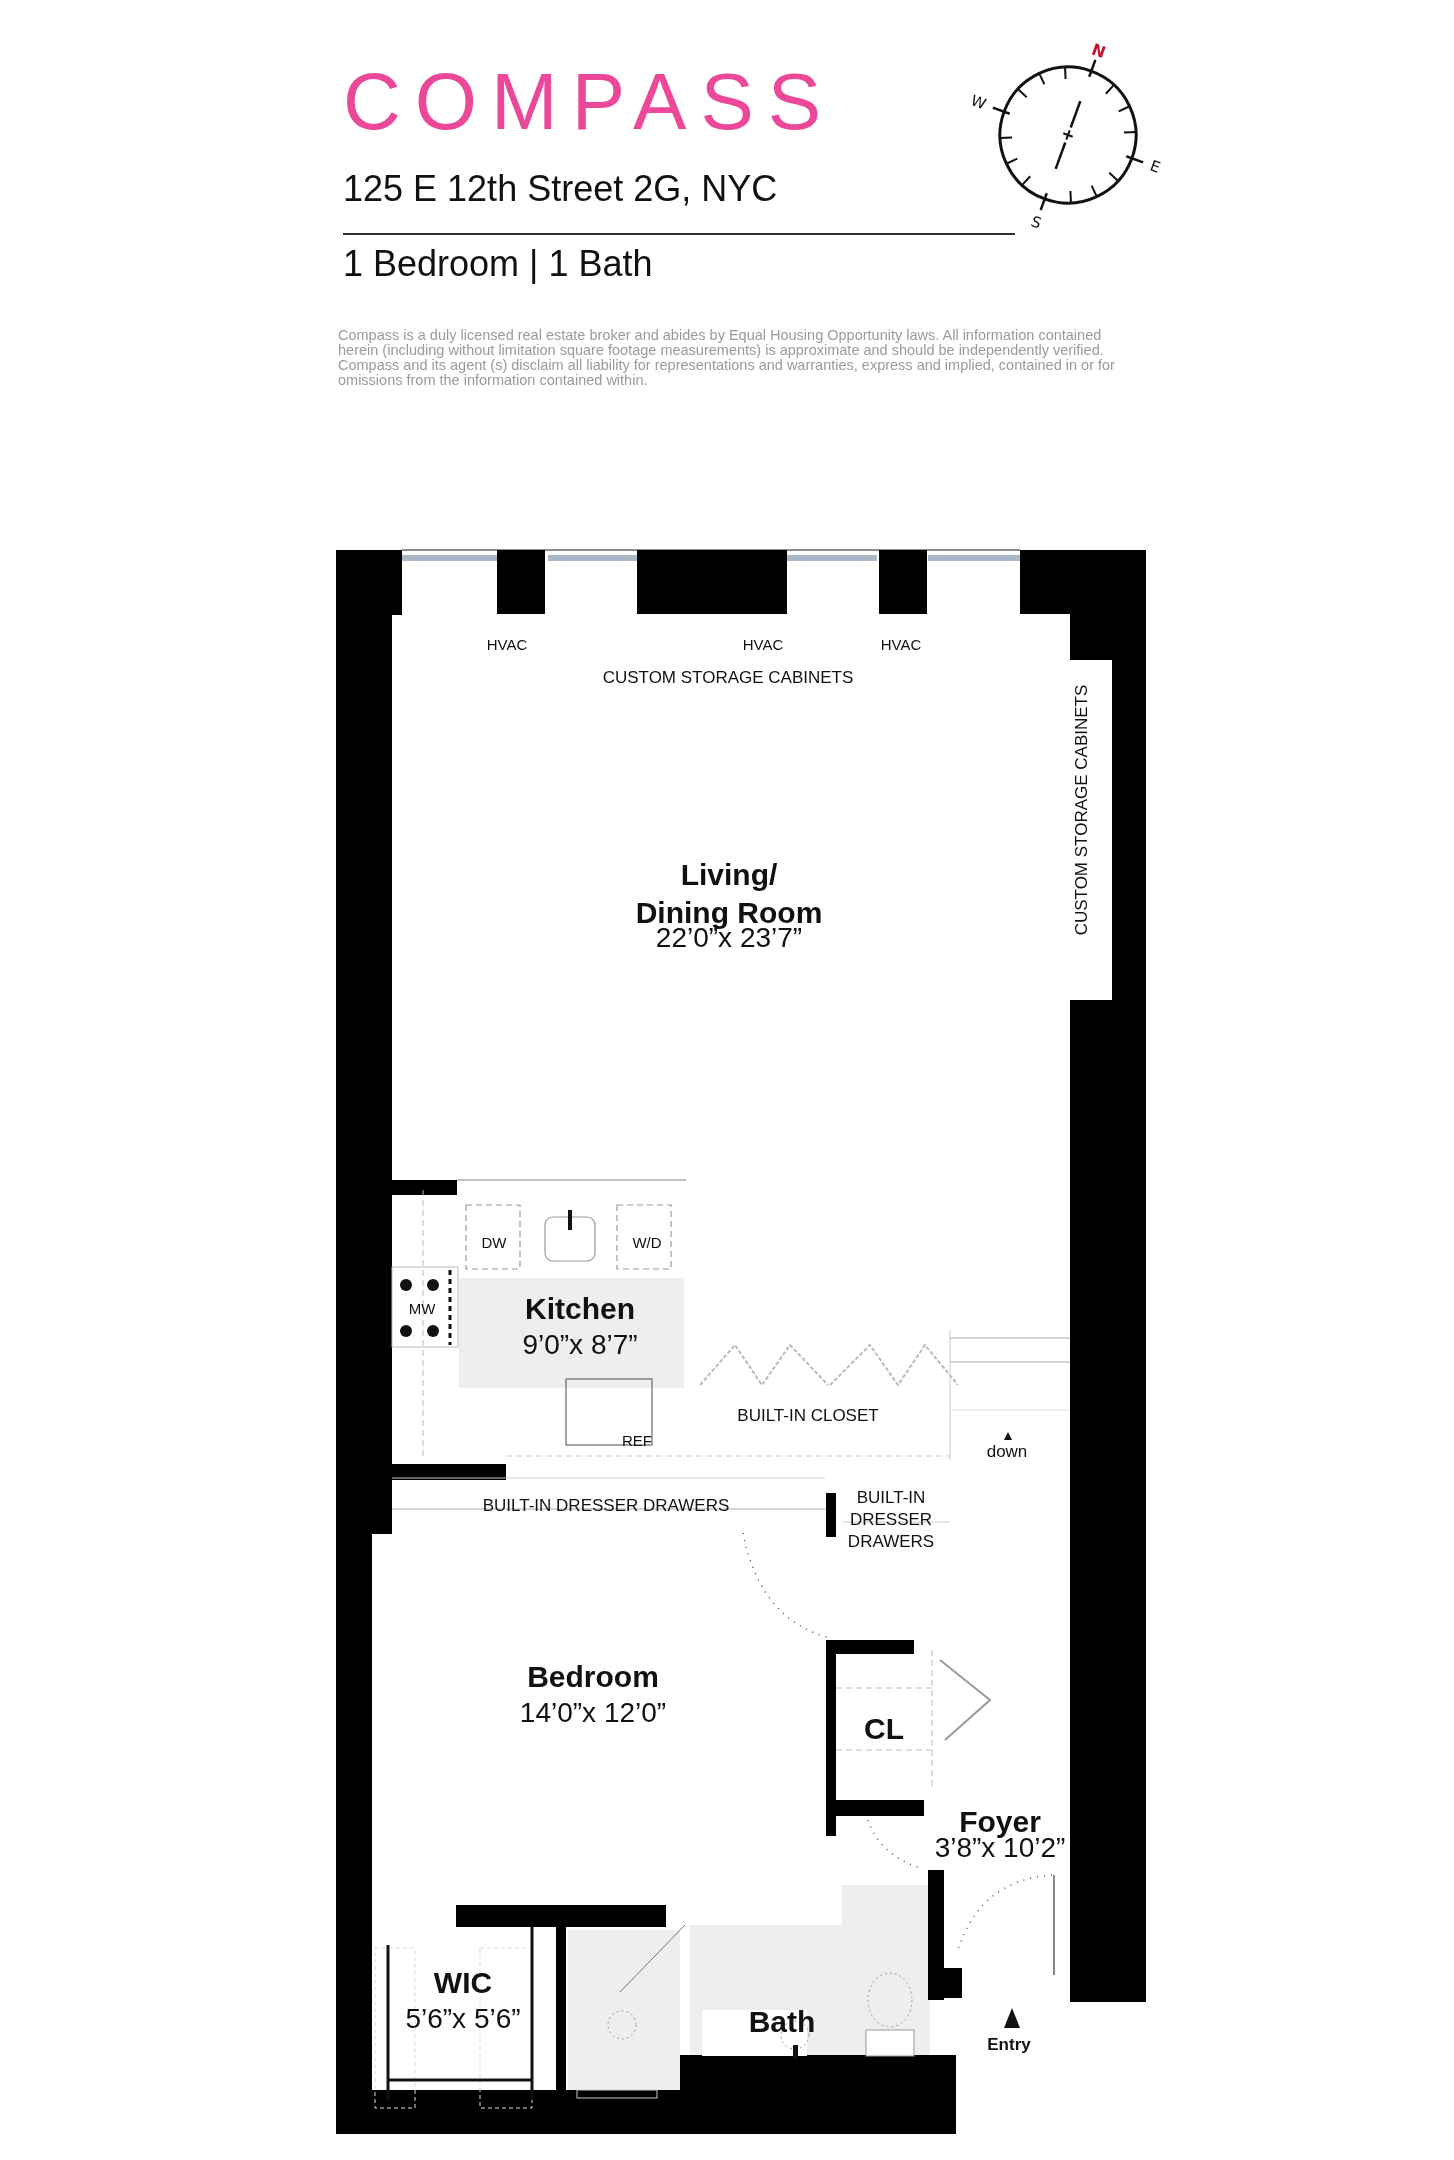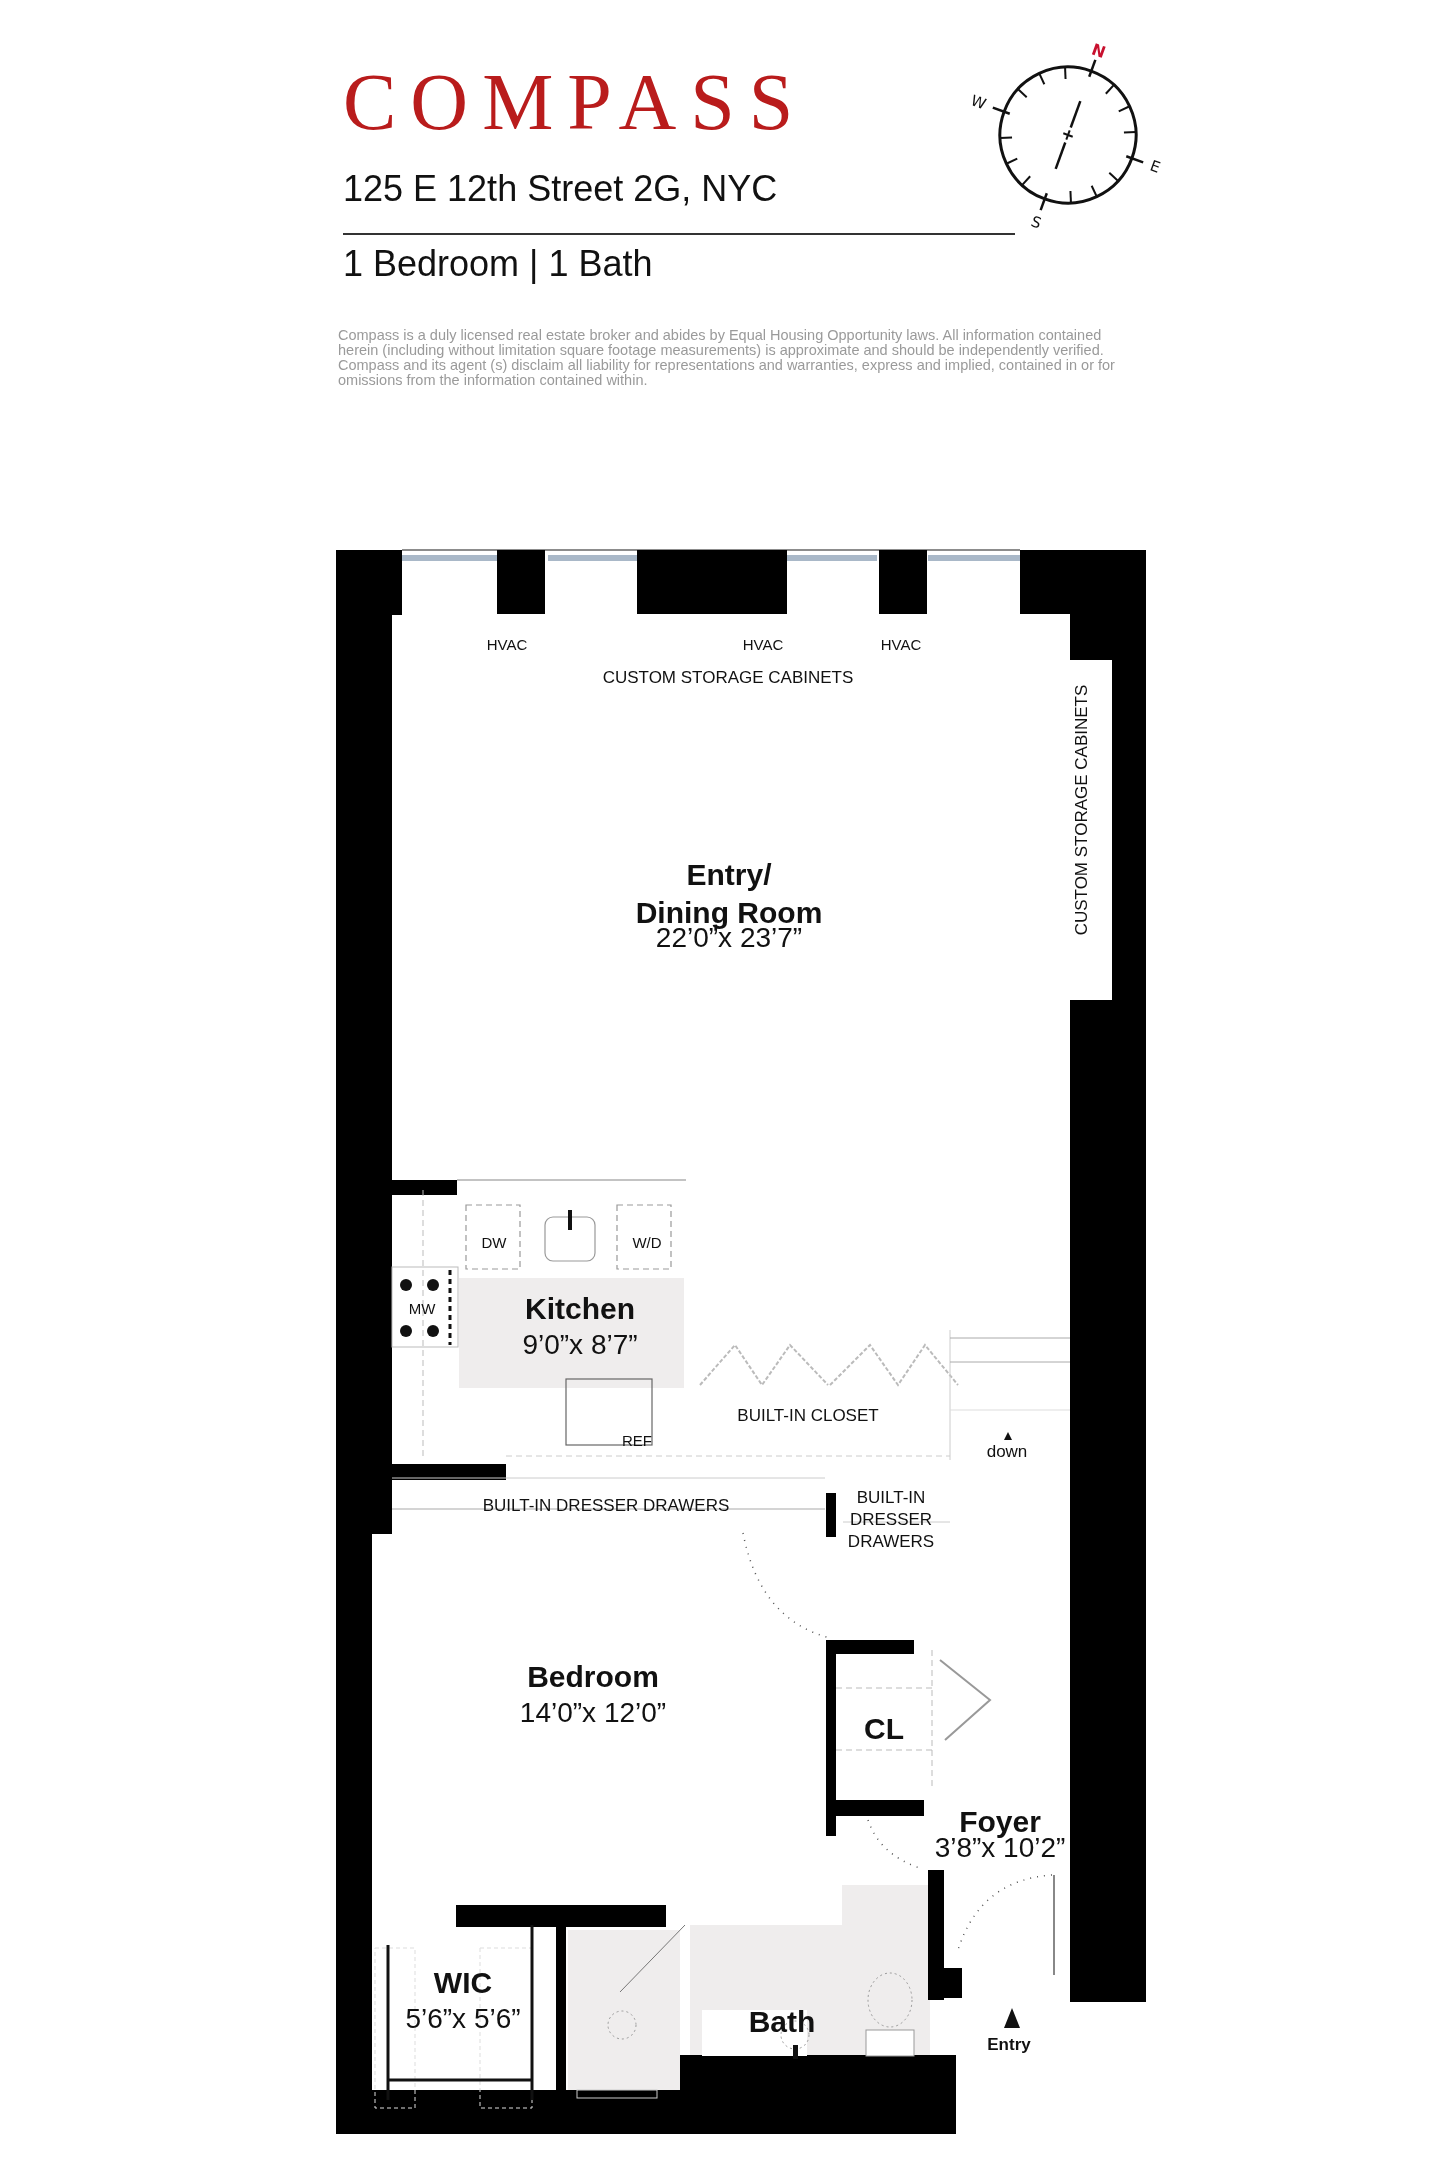--- a/index.html
+++ b/index.html
@@ -1,17 +1,17 @@
 <!DOCTYPE html>
 <html><head>
 <meta charset="utf-8">
 <style>
   html,body{margin:0;padding:0;background:#fff;}
   body{width:1454px;height:2160px;position:relative;overflow:hidden;font-family:"Liberation Sans",sans-serif;color:#111;}
-  .logo{position:absolute;left:343px;top:62px;font-family:Liberation Serif, serif;font-size:80px;letter-spacing:14px;font-weight:400;color:#b91c1c;line-height:1;}
+  .logo{position:absolute;left:343px;top:62px;font-family:Liberation Sans, sans-serif;font-size:80px;letter-spacing:14px;font-weight:400;color:#ec4899;line-height:1;}
   .address{position:absolute;left:343px;top:168px;font-size:36px;color:#111;}
   .rule{position:absolute;left:343px;top:233px;width:672px;height:2px;background:#333;}
   .beds{position:absolute;left:343px;top:243px;font-size:36px;color:#111;}
   .disclaimer{position:absolute;left:338px;top:328px;width:790px;font-size:14.5px;line-height:15px;color:#9a9a9a;}
   .compass{position:absolute;left:965px;top:40px;width:200px;height:190px;}
   .plan{position:absolute;left:0;top:0;width:1454px;height:2160px;}
   .lbl{position:absolute;white-space:nowrap;transform:translateX(-50%);text-align:center;line-height:1.15;}
   .room{font-size:30px;font-weight:bold;}
   .dim{font-size:28px;font-weight:normal;}
   .small{font-size:17px;}
@@ -163,21 +163,21 @@
   <rect x="866" y="2030" width="48" height="26" fill="#fff" stroke="#999"></rect>
   <rect x="577" y="2090" width="80" height="8" fill="none" stroke="#ccc"></rect>
 </svg>
 
 <div class="lbl tiny" style="left:507px;top:636px;">HVAC</div>
 <div class="lbl tiny" style="left:763px;top:636px;">HVAC</div>
 <div class="lbl tiny" style="left:901px;top:636px;">HVAC</div>
 <div class="lbl small" style="left:728px;top:668px;">CUSTOM STORAGE CABINETS</div>
 <div class="vert" style="left:952px;top:800px;width:260px;text-align:center;">CUSTOM STORAGE CABINETS</div>
 
-<div class="lbl room" style="left:729px;top:858px;">Entry/</div>
+<div class="lbl room" style="left:729px;top:858px;">Living/</div>
 <div class="lbl room" style="left:729px;top:896px;">Dining Room</div>
 <div class="lbl dim" style="left:729px;top:882px;margin-top:40px;">22’0”x 23’7”</div>
 
 <div class="lbl tiny" style="left:494px;top:1234px;">DW</div>
 <div class="lbl tiny" style="left:647px;top:1234px;">W/D</div>
 <div class="lbl tiny" style="left:422px;top:1300px;">MW</div>
 <div class="lbl room" style="left:580px;top:1292px;">Kitchen</div>
 <div class="lbl dim" style="left:580px;top:1329px;">9’0”x 8’7”</div>
 <div class="lbl tiny" style="left:637px;top:1432px;">REF</div>
 <div class="lbl small" style="left:808px;top:1406px;">BUILT-IN CLOSET</div>

